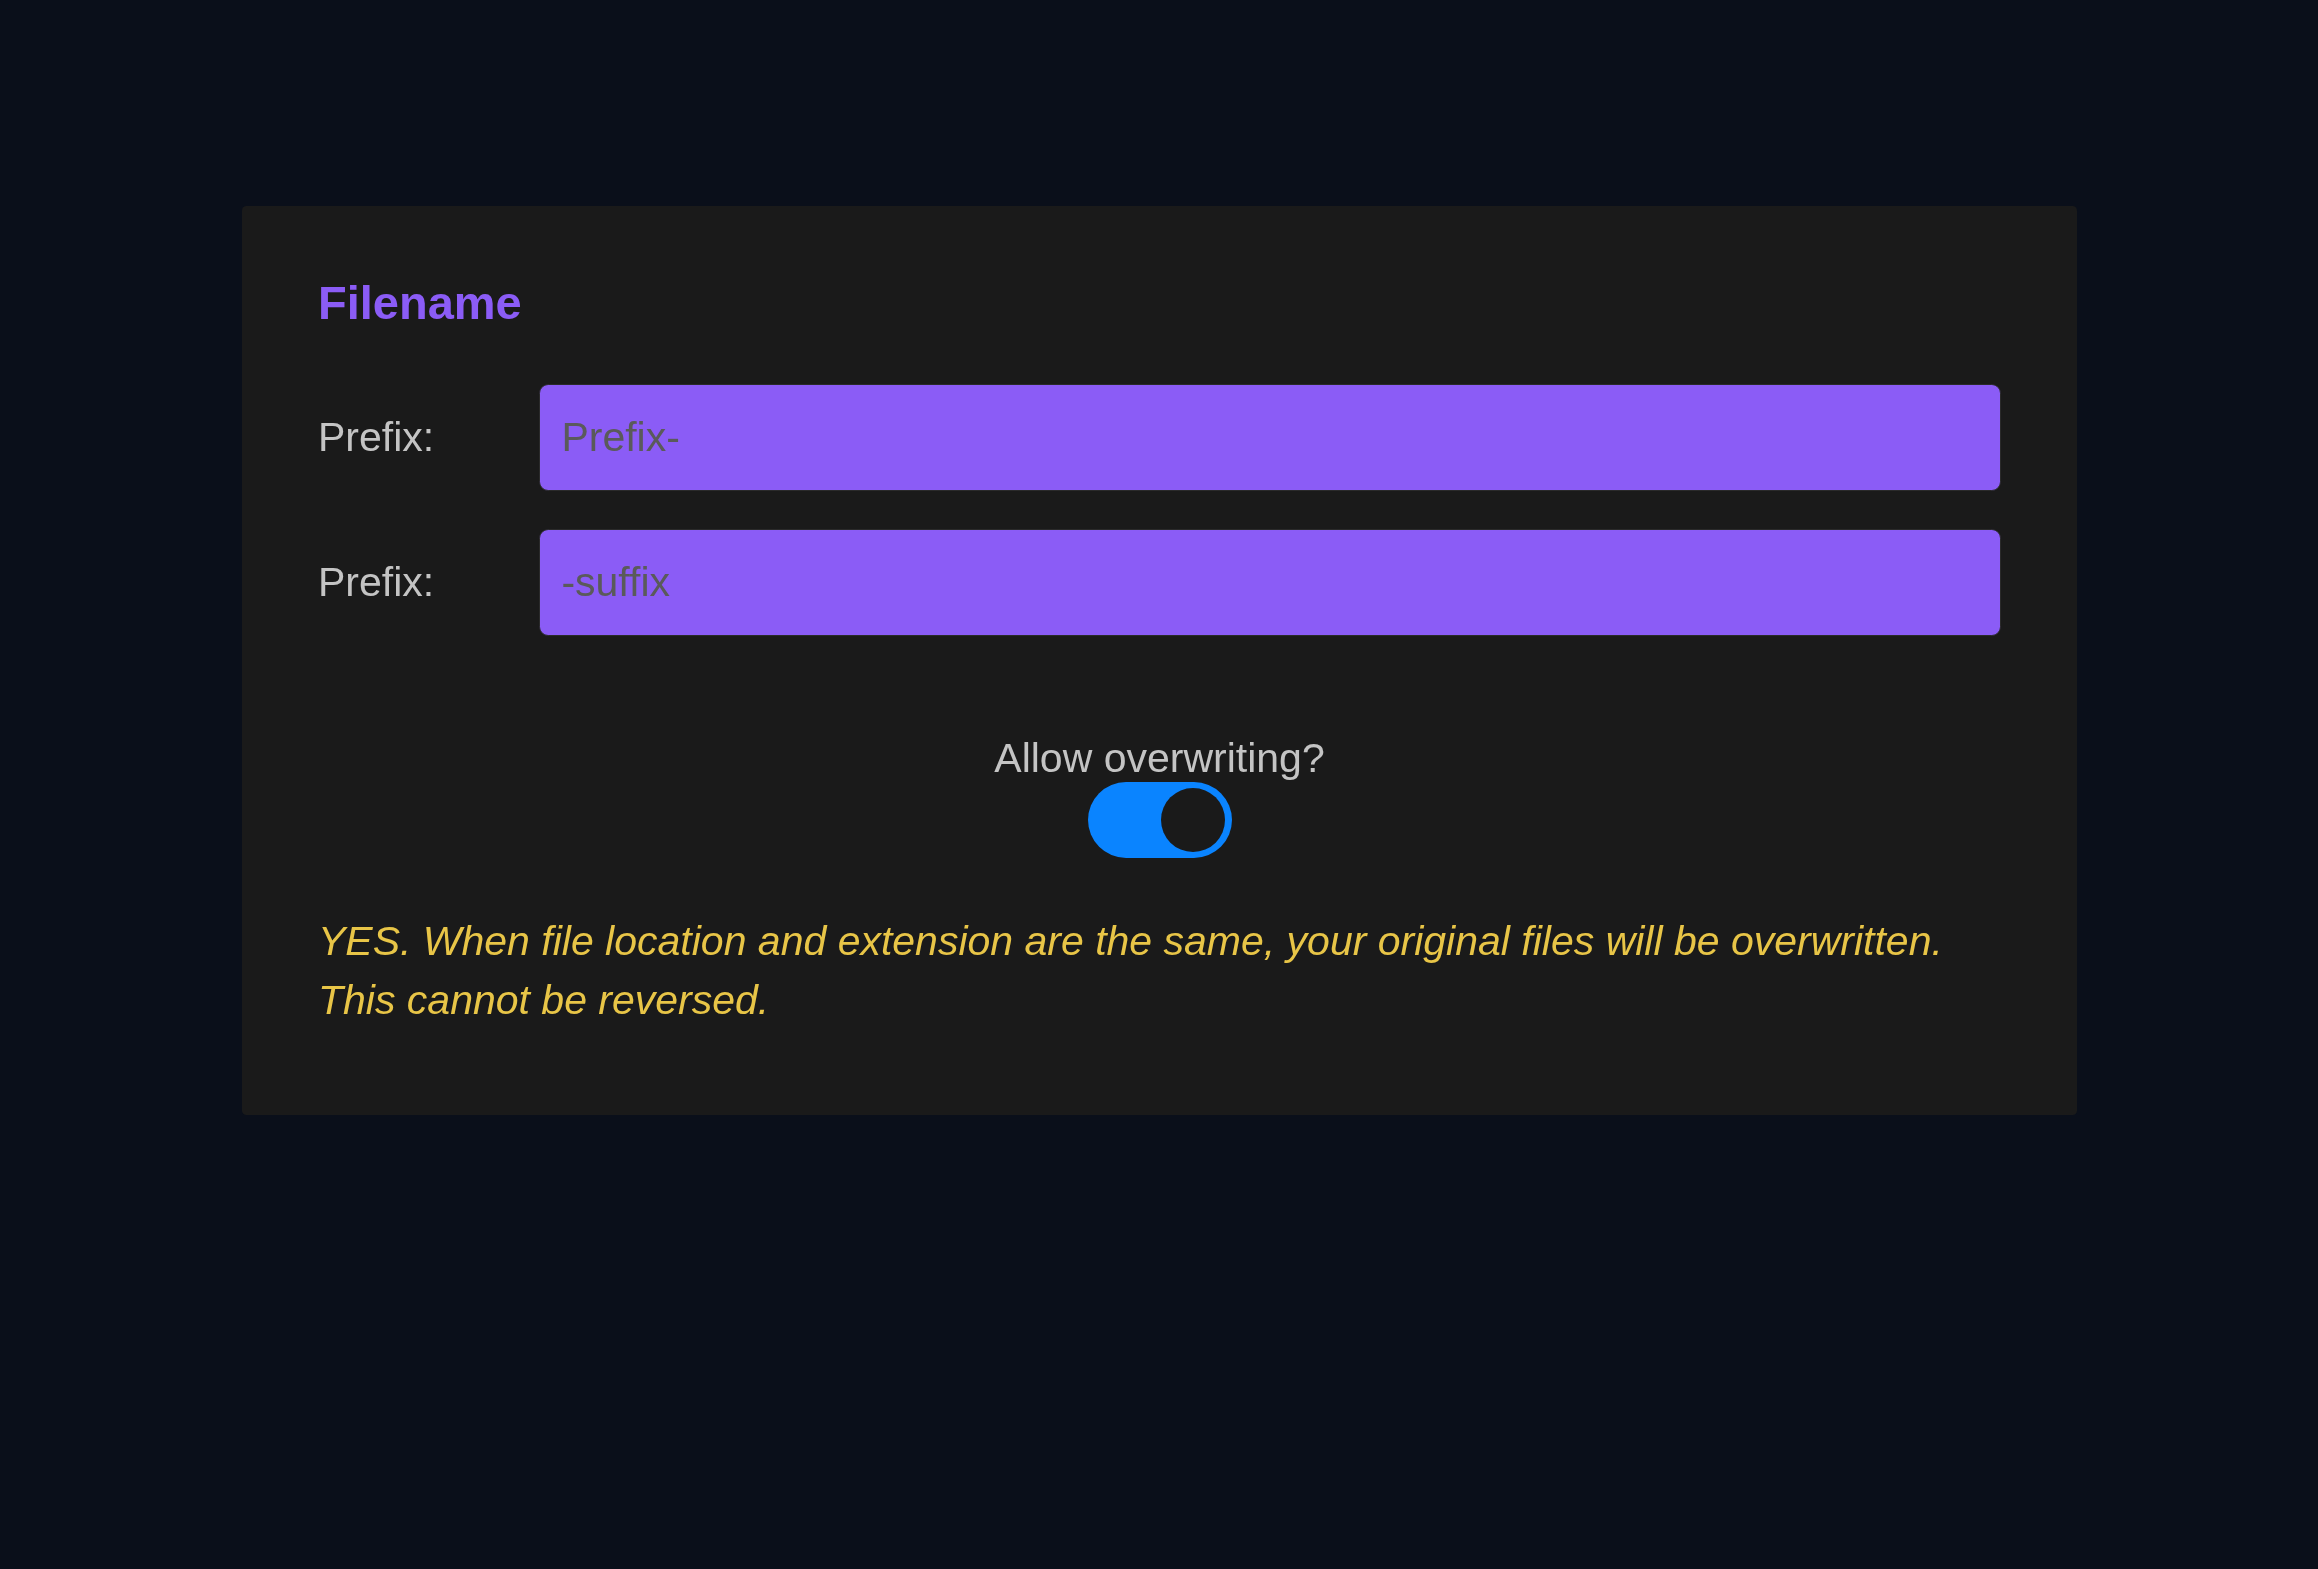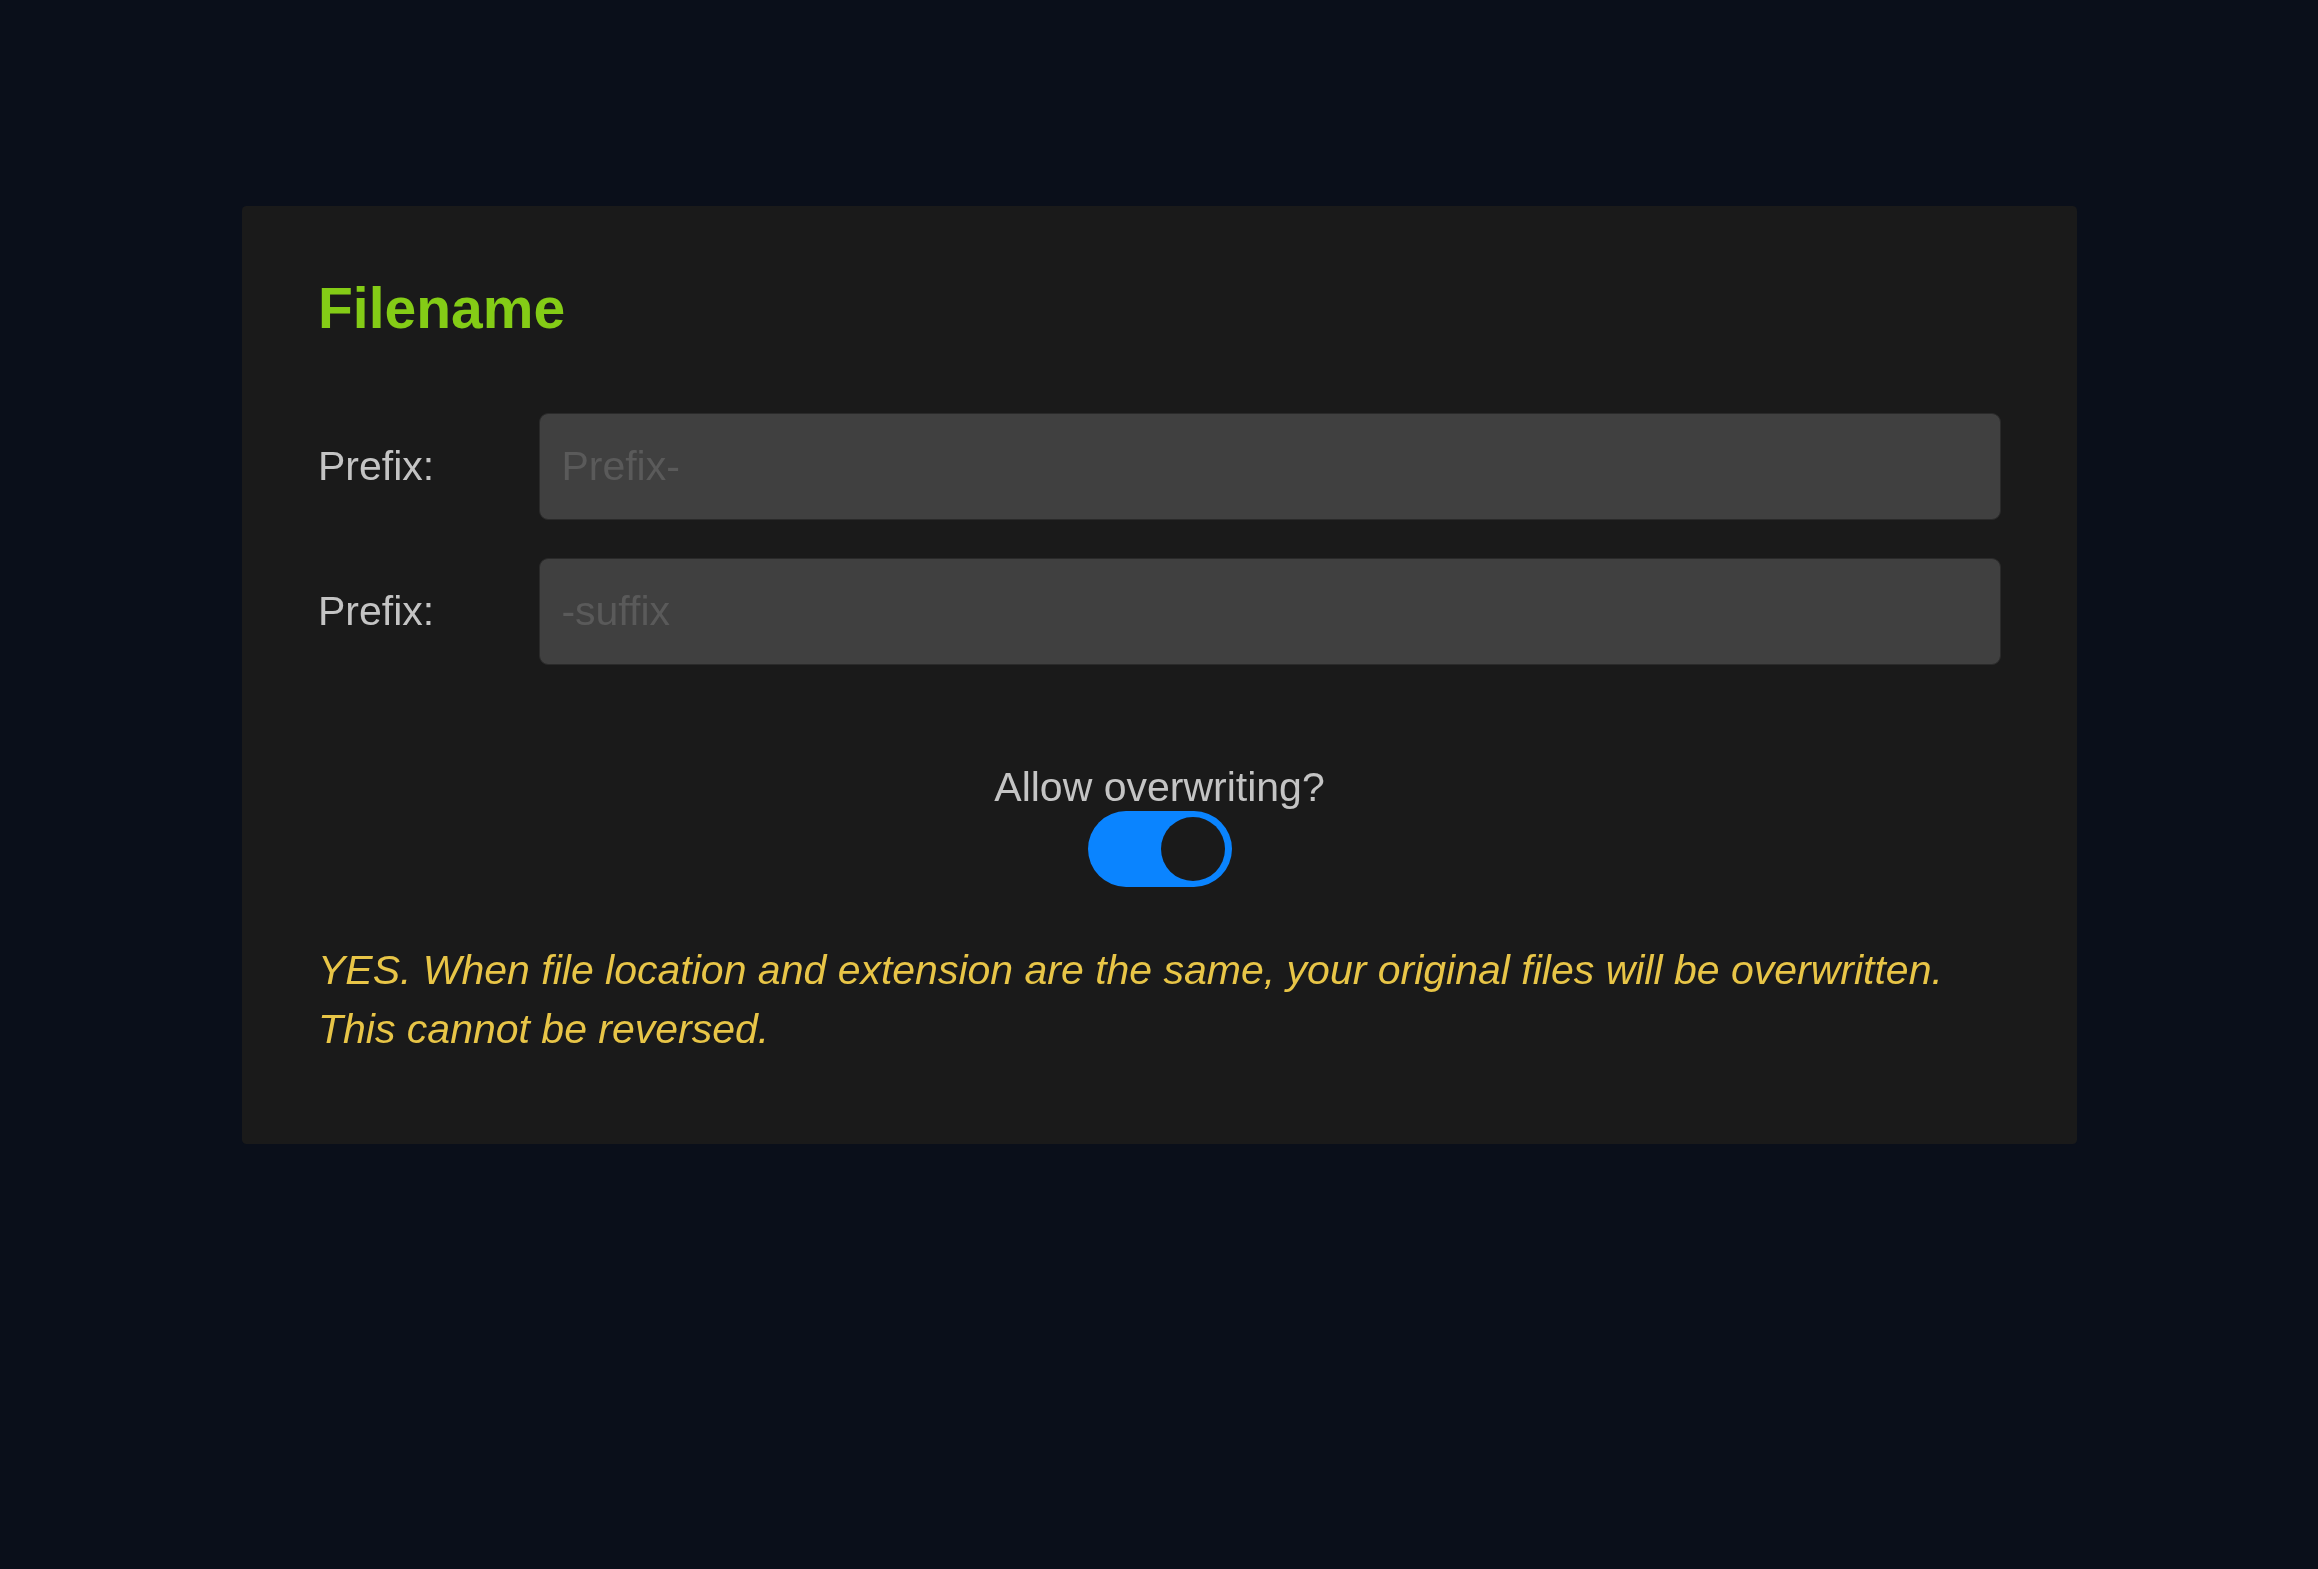--- a/index.html
+++ b/index.html
@@ -20,44 +20,44 @@
     }
 
     .panel {
       background: #1a1a1a;
       width: 1835px;
       padding: 69px 76px 84px 76px;
       border-radius: 4.6px;
     }
 
     .section-title {
-      color: #84cc16;
-      font-size: 57px;
+      color: #8b5cf6;
+      font-size: 47px;
       font-weight: 600;
-      margin-bottom: 72px;
+      margin-bottom: 54px;
     }
 
     .field-row {
       display: flex;
       align-items: center;
       margin-bottom: 38px;
       gap: 49px;
     }
 
     .field-label {
       color: #c4c4c4;
       font-size: 41px;
       font-weight: 400;
       width: 172px;
       flex-shrink: 0;
     }
 
     .text-input {
       flex: 1;
-      background: #404040;
+      background: #8b5cf6;
       border: 0.8px solid #2a2a2a;
       border-radius: 9.2px;
       padding: 29px 21.4px;
       font-size: 41px;
       color: #e0e0e0;
       font-family: inherit;
       outline: none;
     }
 
     .text-input::placeholder {

